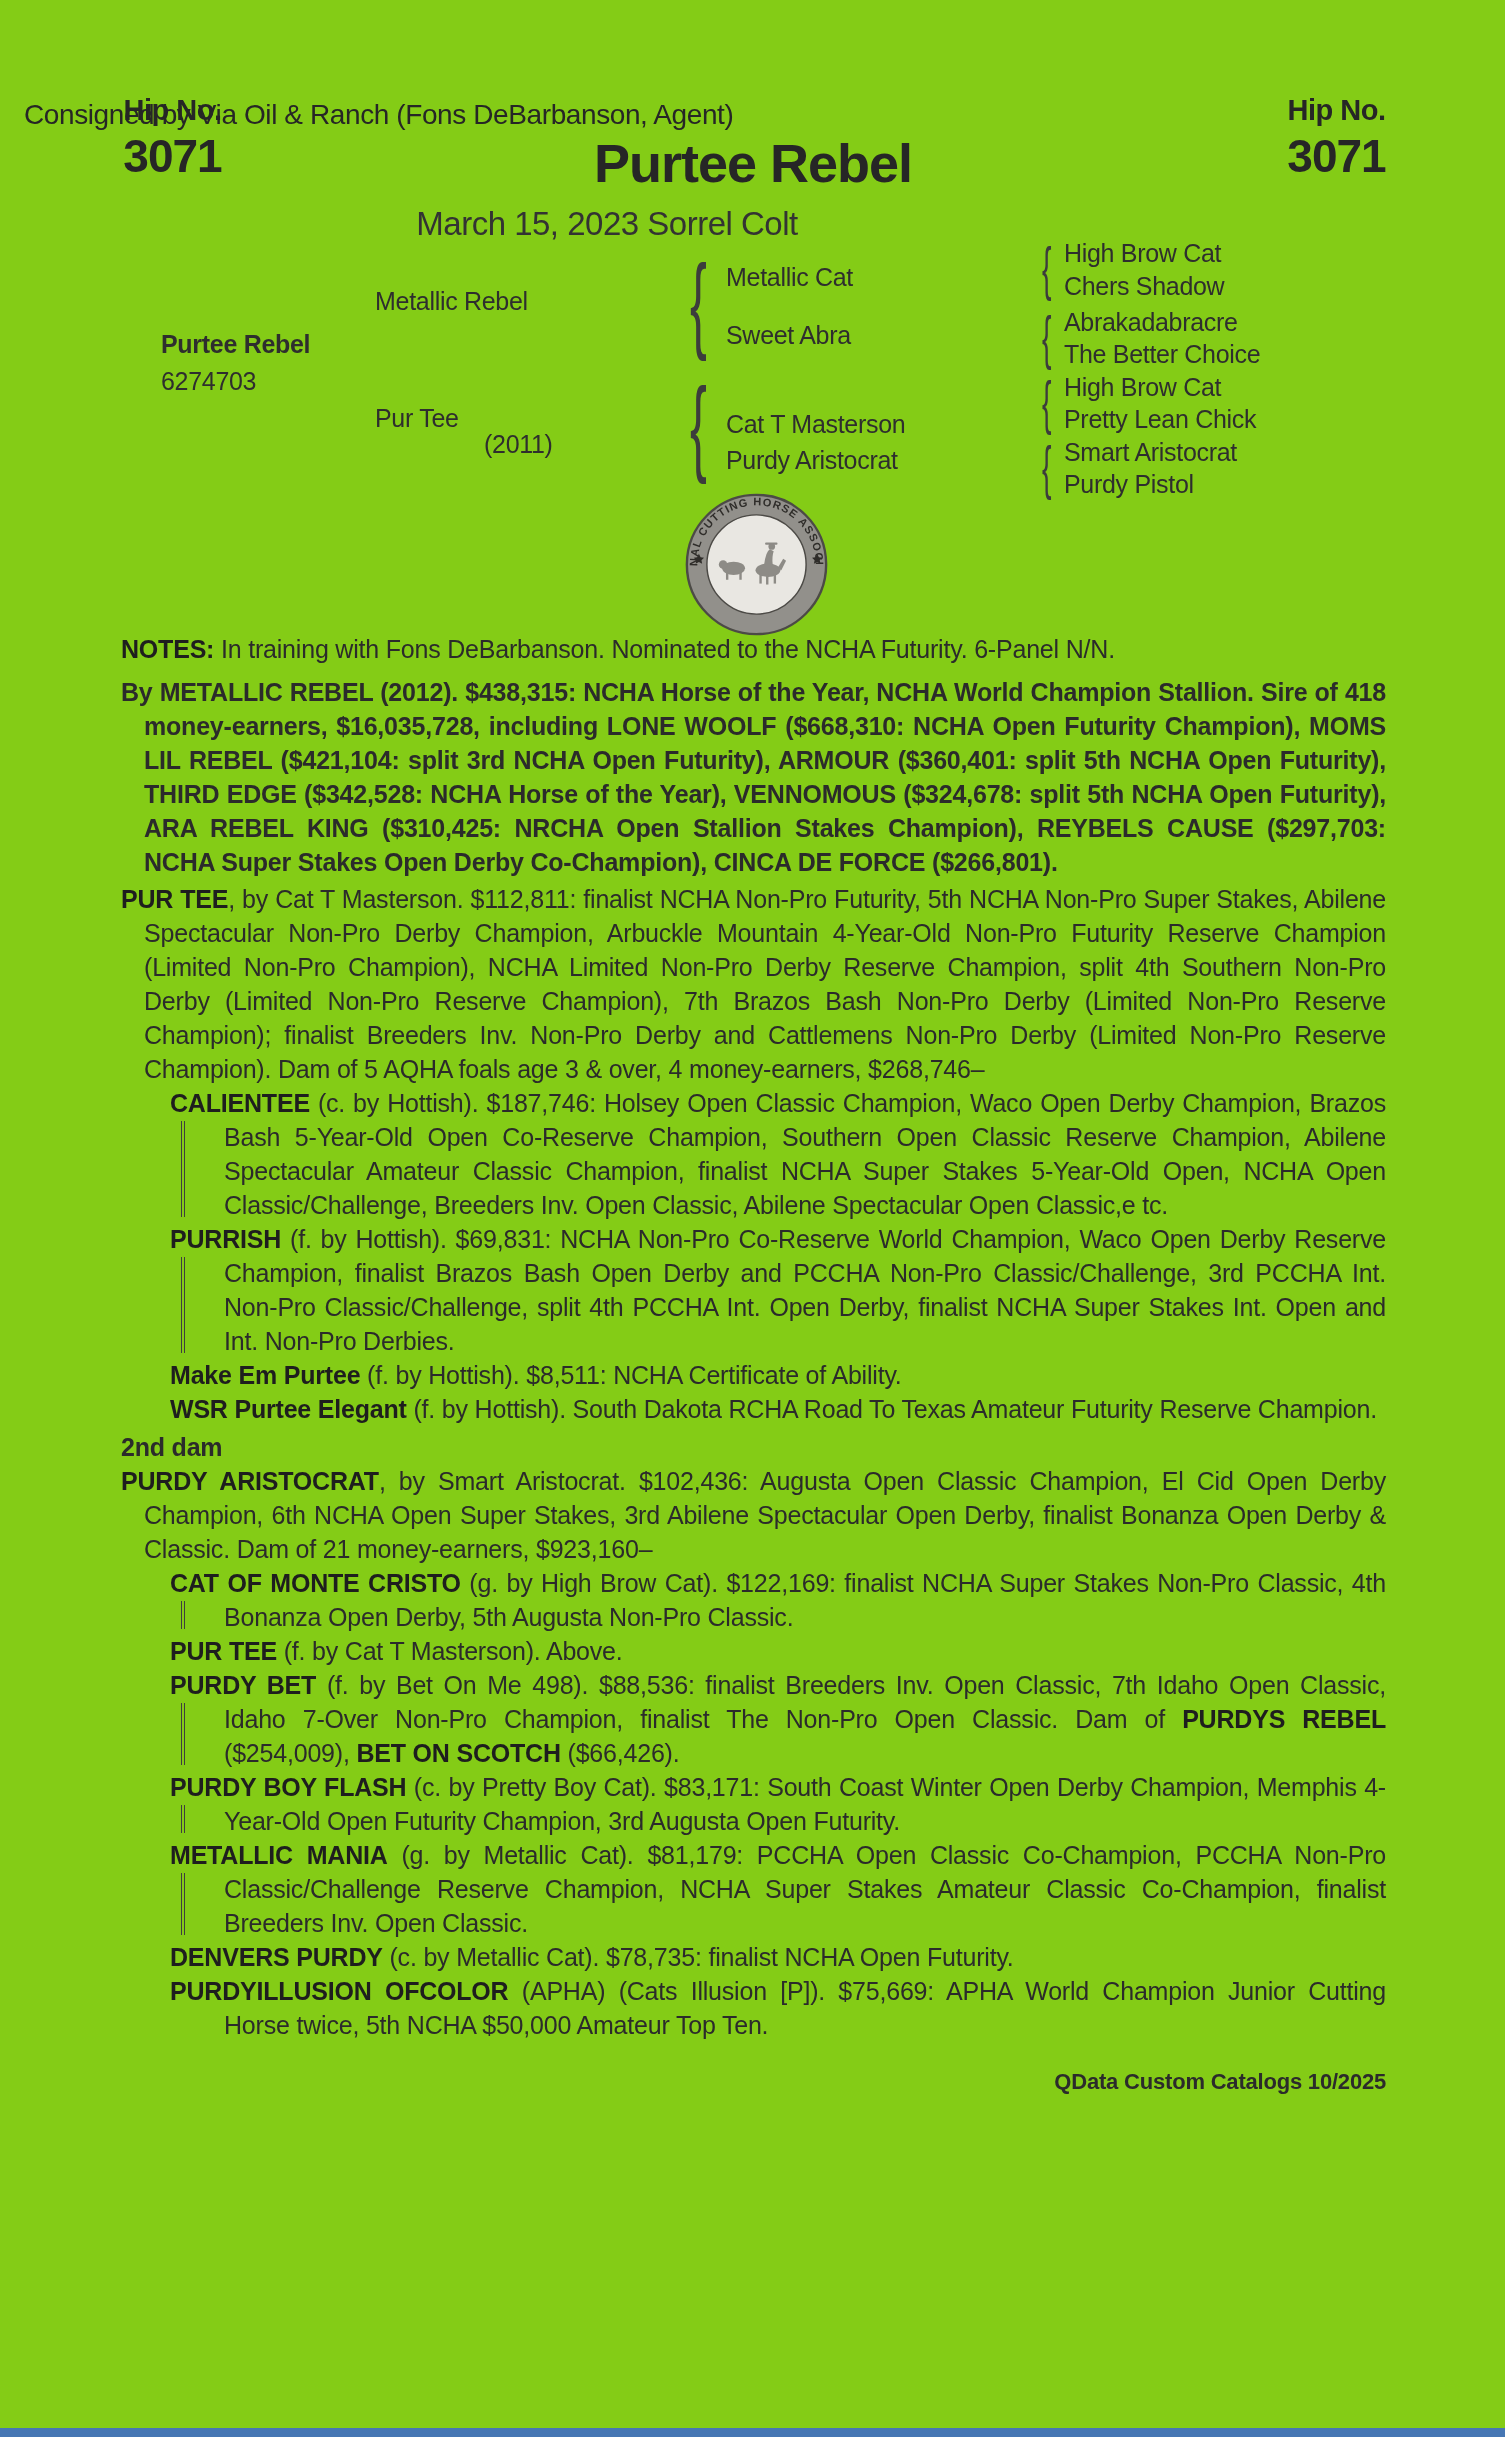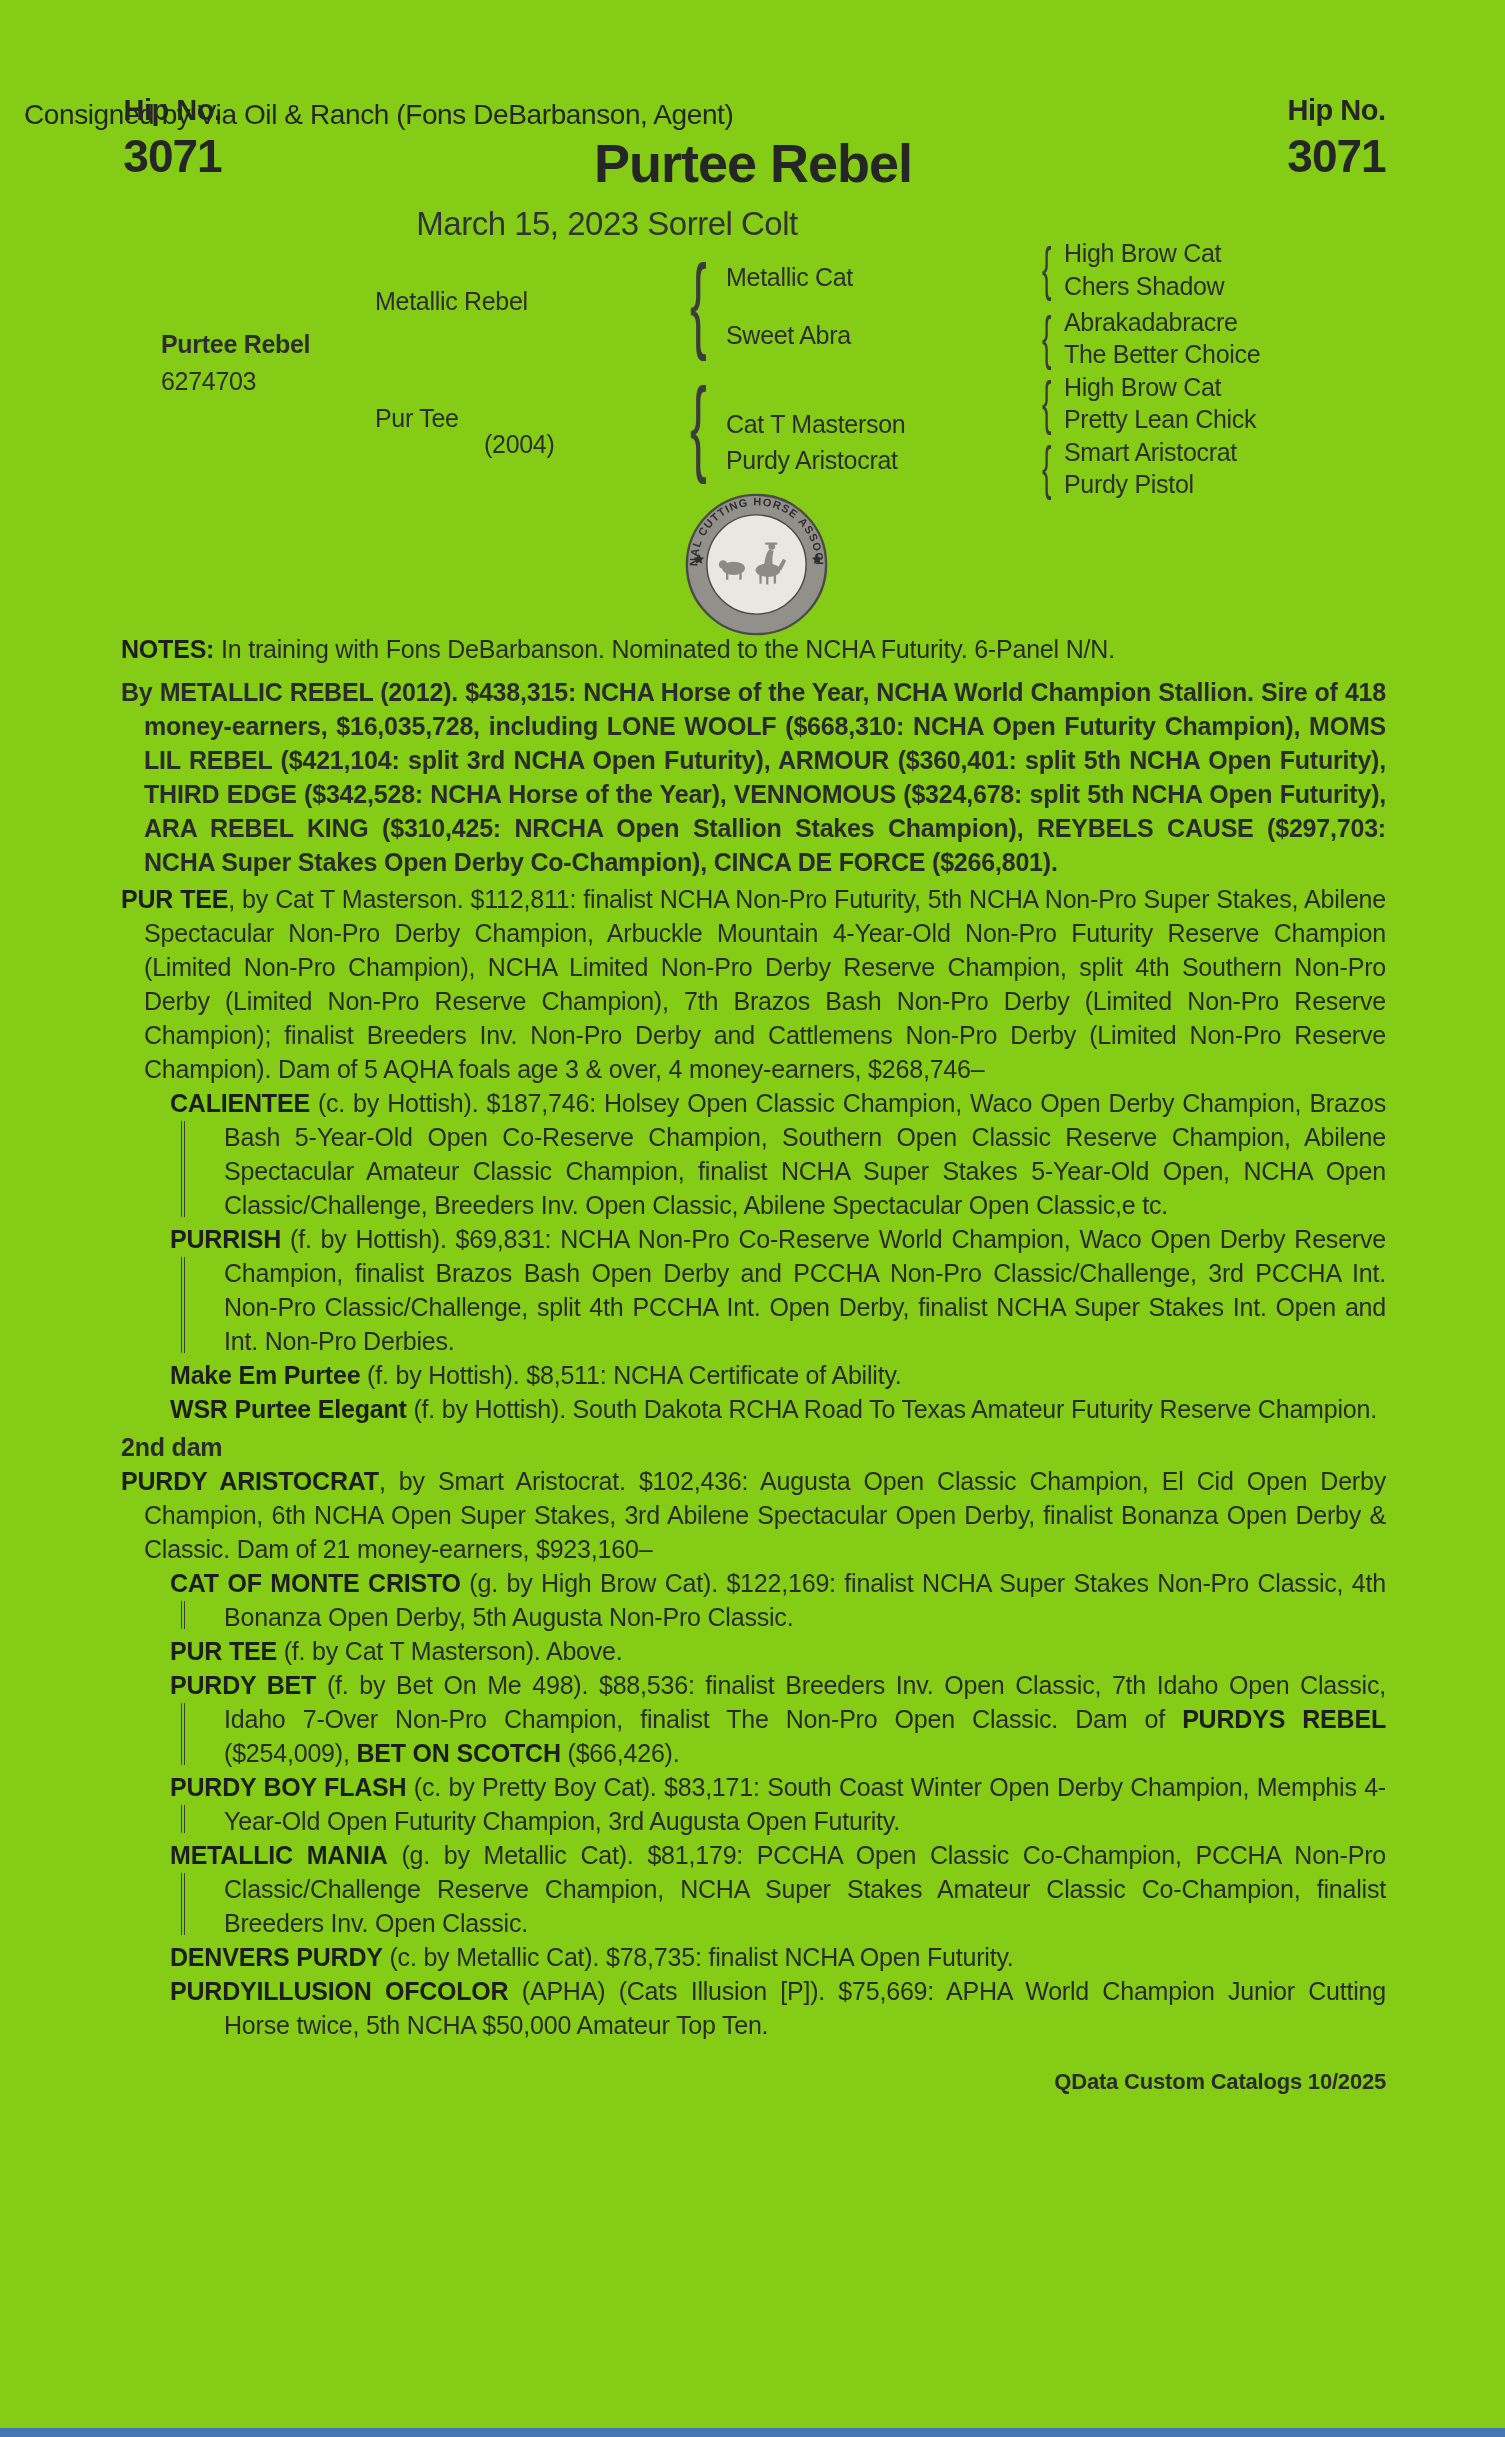--- a/index.html
+++ b/index.html
@@ -67,21 +67,21 @@
   <div class="consigned">Consigned by Via Oil &amp; Ranch (Fons DeBarbanson, Agent)</div>
   <div class="title">Purtee Rebel</div>
   <div class="foalinfo">March 15, 2023 Sorrel Colt</div>
 
   <div class="ped">
     <div class="p subject" style="left:161px;top:330px;">Purtee Rebel</div>
     <div class="p" style="left:161px;top:367px;">6274703</div>
 
     <div class="p" style="left:375px;top:287px;">Metallic Rebel</div>
     <div class="p" style="left:375px;top:404px;">Pur Tee</div>
-    <div class="p" style="left:484px;top:430px;">(2004)</div>
+    <div class="p" style="left:484px;top:430px;">(2011)</div>
 
     <div class="brace-lg" style="left:690px;top:250px;"></div>
     <div class="brace-lg" style="left:690px;top:373px;"></div>
 
     <div class="p" style="left:726px;top:263px;">Metallic Cat</div>
     <div class="p" style="left:726px;top:321px;">Sweet Abra</div>
     <div class="p" style="left:726px;top:386px;margin-top:24px;">Cat T Masterson</div>
     <div class="p" style="left:726px;top:446px;">Purdy Aristocrat</div>
 
     <div class="brace-sm" style="left:1042px;top:235px;"></div>

